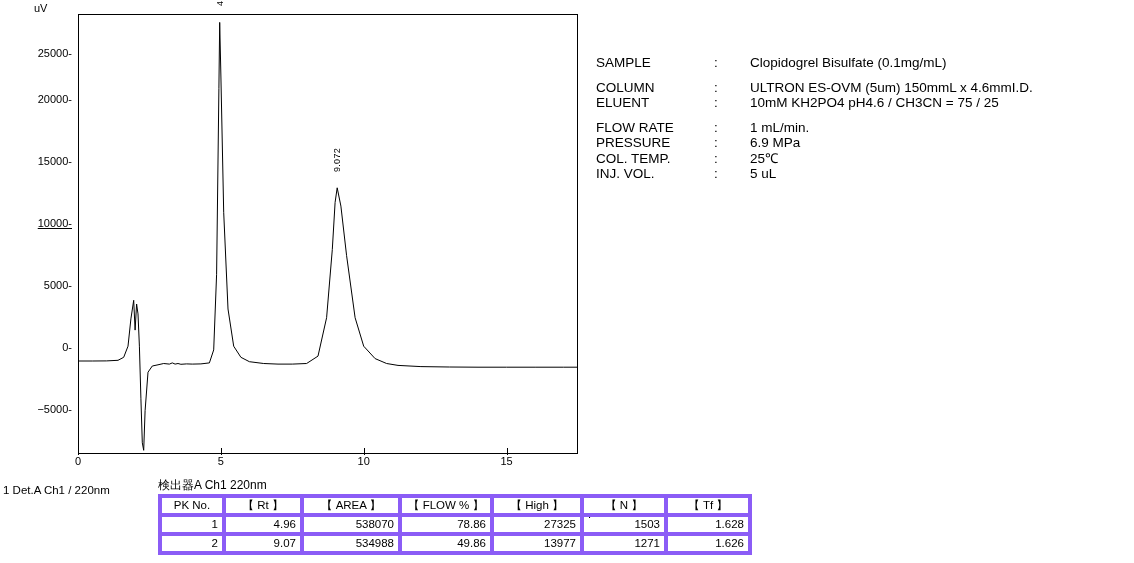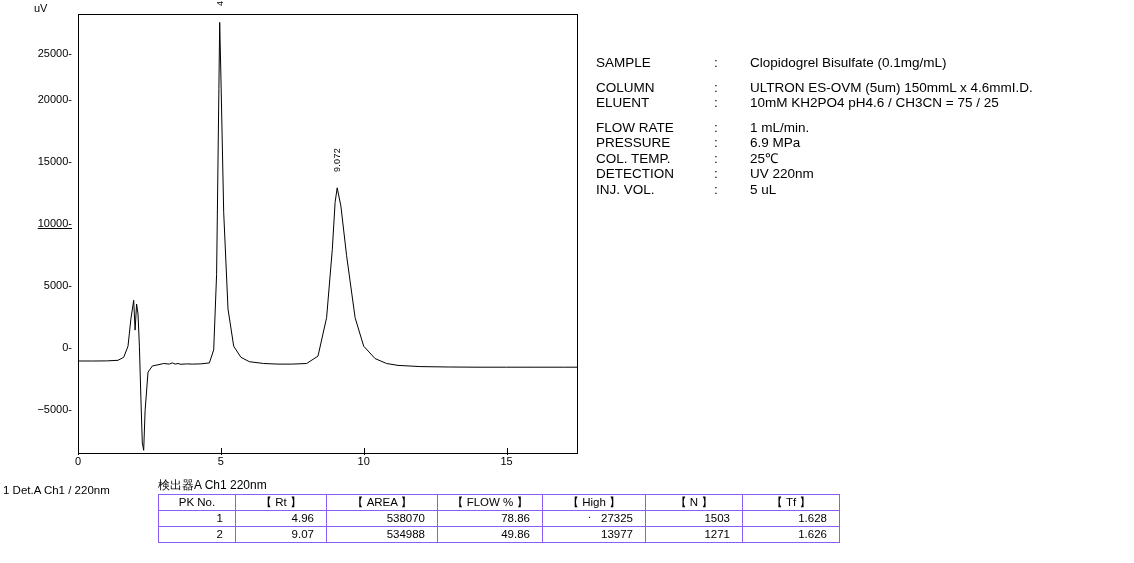--- a/index.html
+++ b/index.html
@@ -22,21 +22,21 @@
   #method td{padding:0 0 0 0;vertical-align:top;white-space:nowrap;font-size:13.5px;}
   #method td.k{width:118px;}
   #method td.c{width:30px;text-align:left;}
   #method td.v{padding-left:6px;}
   .gap{height:9px;}
 
   
   #det-label{position:absolute;left:3px;top:484px;font-size:11.5px;white-space:nowrap;}
   #table-title{position:absolute;left:158px;top:477px;font-size:12px;white-space:nowrap;}
   #peak-table{position:absolute;left:158px;top:494px;border-collapse:collapse;font-size:11.5px;}
-  #peak-table th,#peak-table td{border:1px solid #8b5cf6;padding:0 12px;height:15px;line-height:15px;text-align:right;font-weight:normal;}
+  #peak-table th,#peak-table td{border:4px solid #8b5cf6;padding:0 4px;height:15px;line-height:15px;text-align:right;font-weight:normal;}
   #peak-table th{text-align:center;}
   .col-pk{width:52px;}
   .col-rt{width:66px;}
   .col-area{width:86px;}
   .col-areap{width:80px;}
   .col-high{width:78px;}
   .col-n{width:72px;}
   .col-tf{width:72px;}
   #dot-mark{position:absolute;left:588px;top:508px;font-size:11px;}
 </style>
@@ -105,25 +105,20 @@
           <td class="k">PRESSURE</td>
           <td class="c">:</td>
           <td class="v">6.9 MPa</td>
         </tr>
         <tr>
           <td class="k">COL. TEMP.</td>
           <td class="c">:</td>
           <td class="v">25℃</td>
         </tr>
         <tr>
-          <td class="k">DETECTION</td>
-          <td class="c">:</td>
-          <td class="v">UV  220nm</td>
-        </tr>
-        <tr>
           <td class="k">INJ. VOL.</td>
           <td class="c">:</td>
           <td class="v">5 uL</td>
         </tr>
       </tbody>
     </table>
 </div>
 
 <div id="det-label">1   Det.A Ch1 / 220nm</div>
 <div id="table-title">検出器A Ch1 220nm</div>

